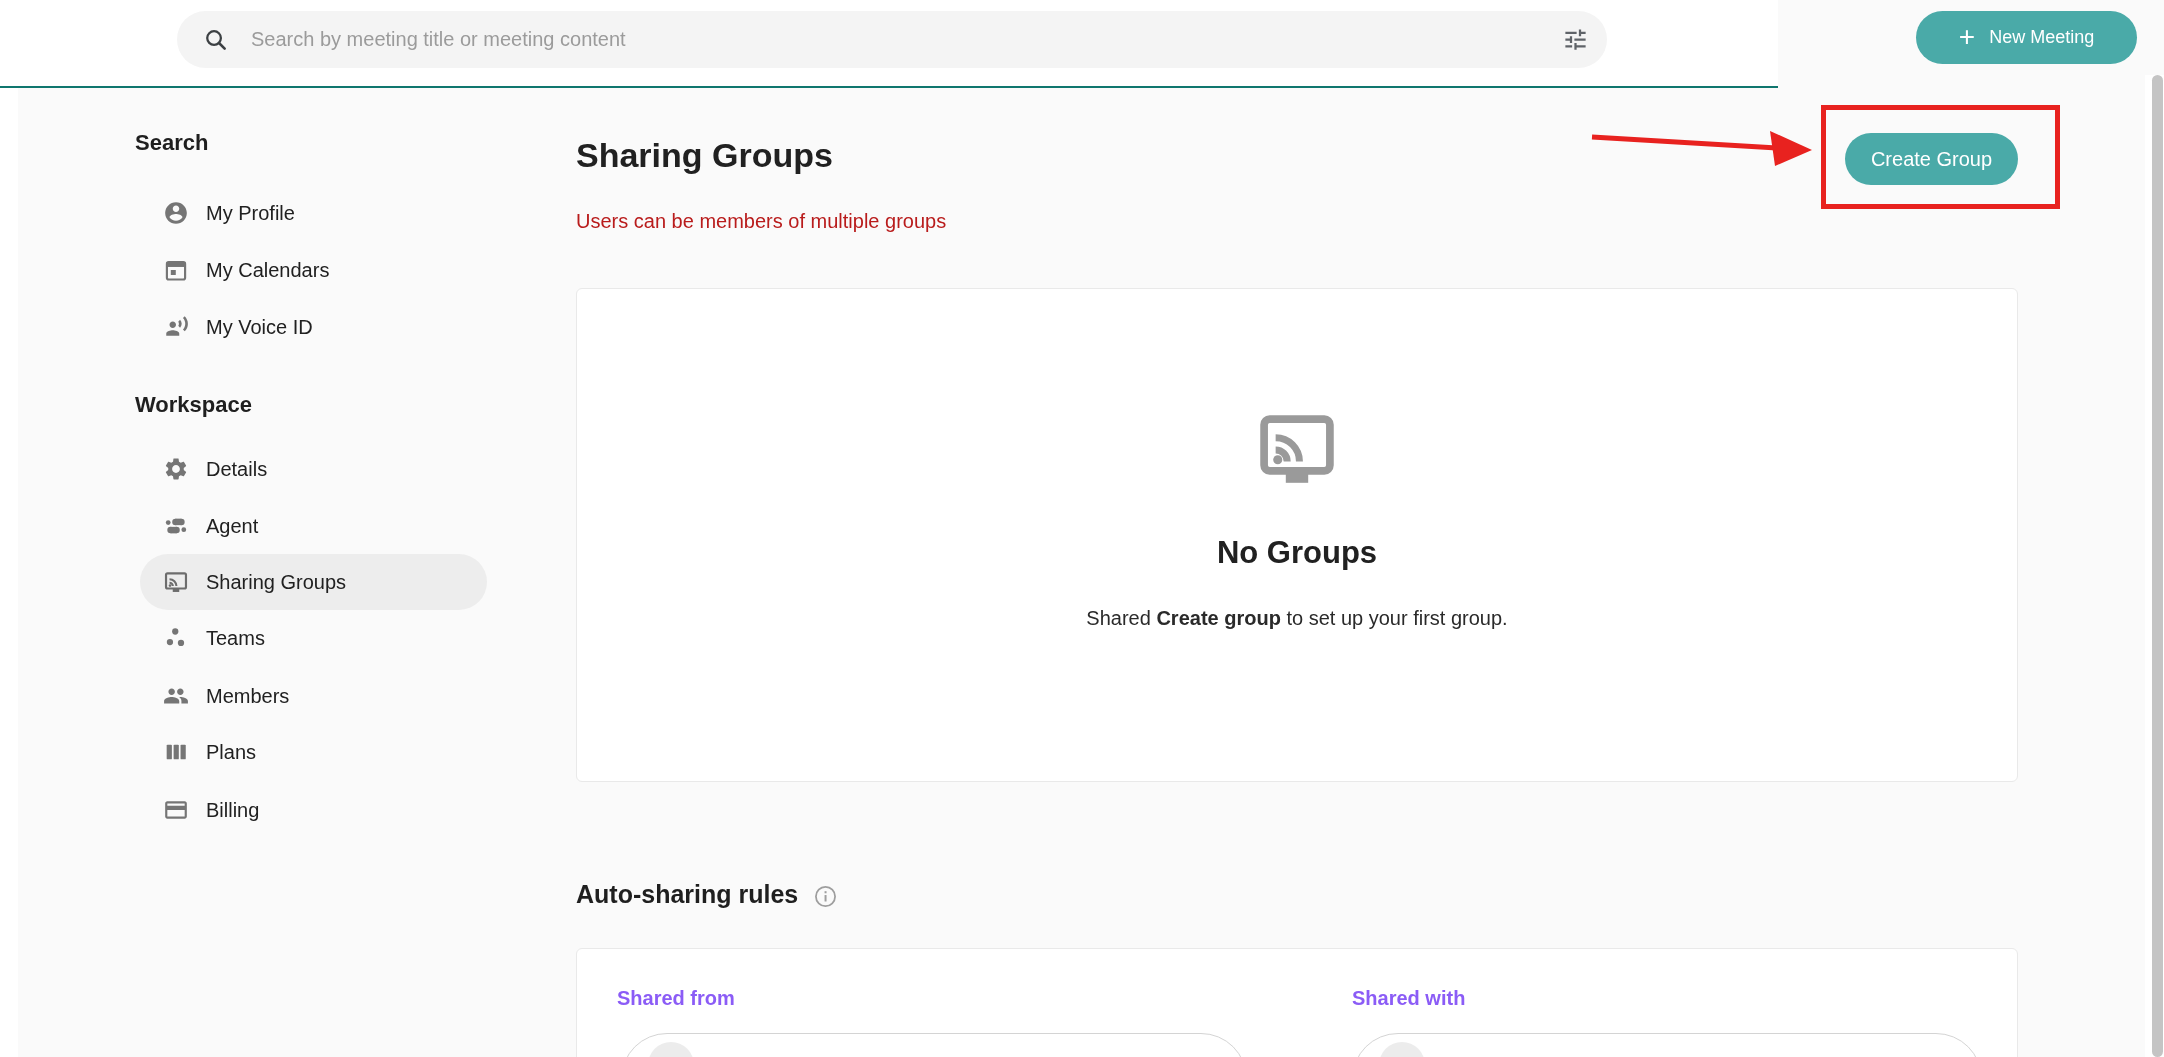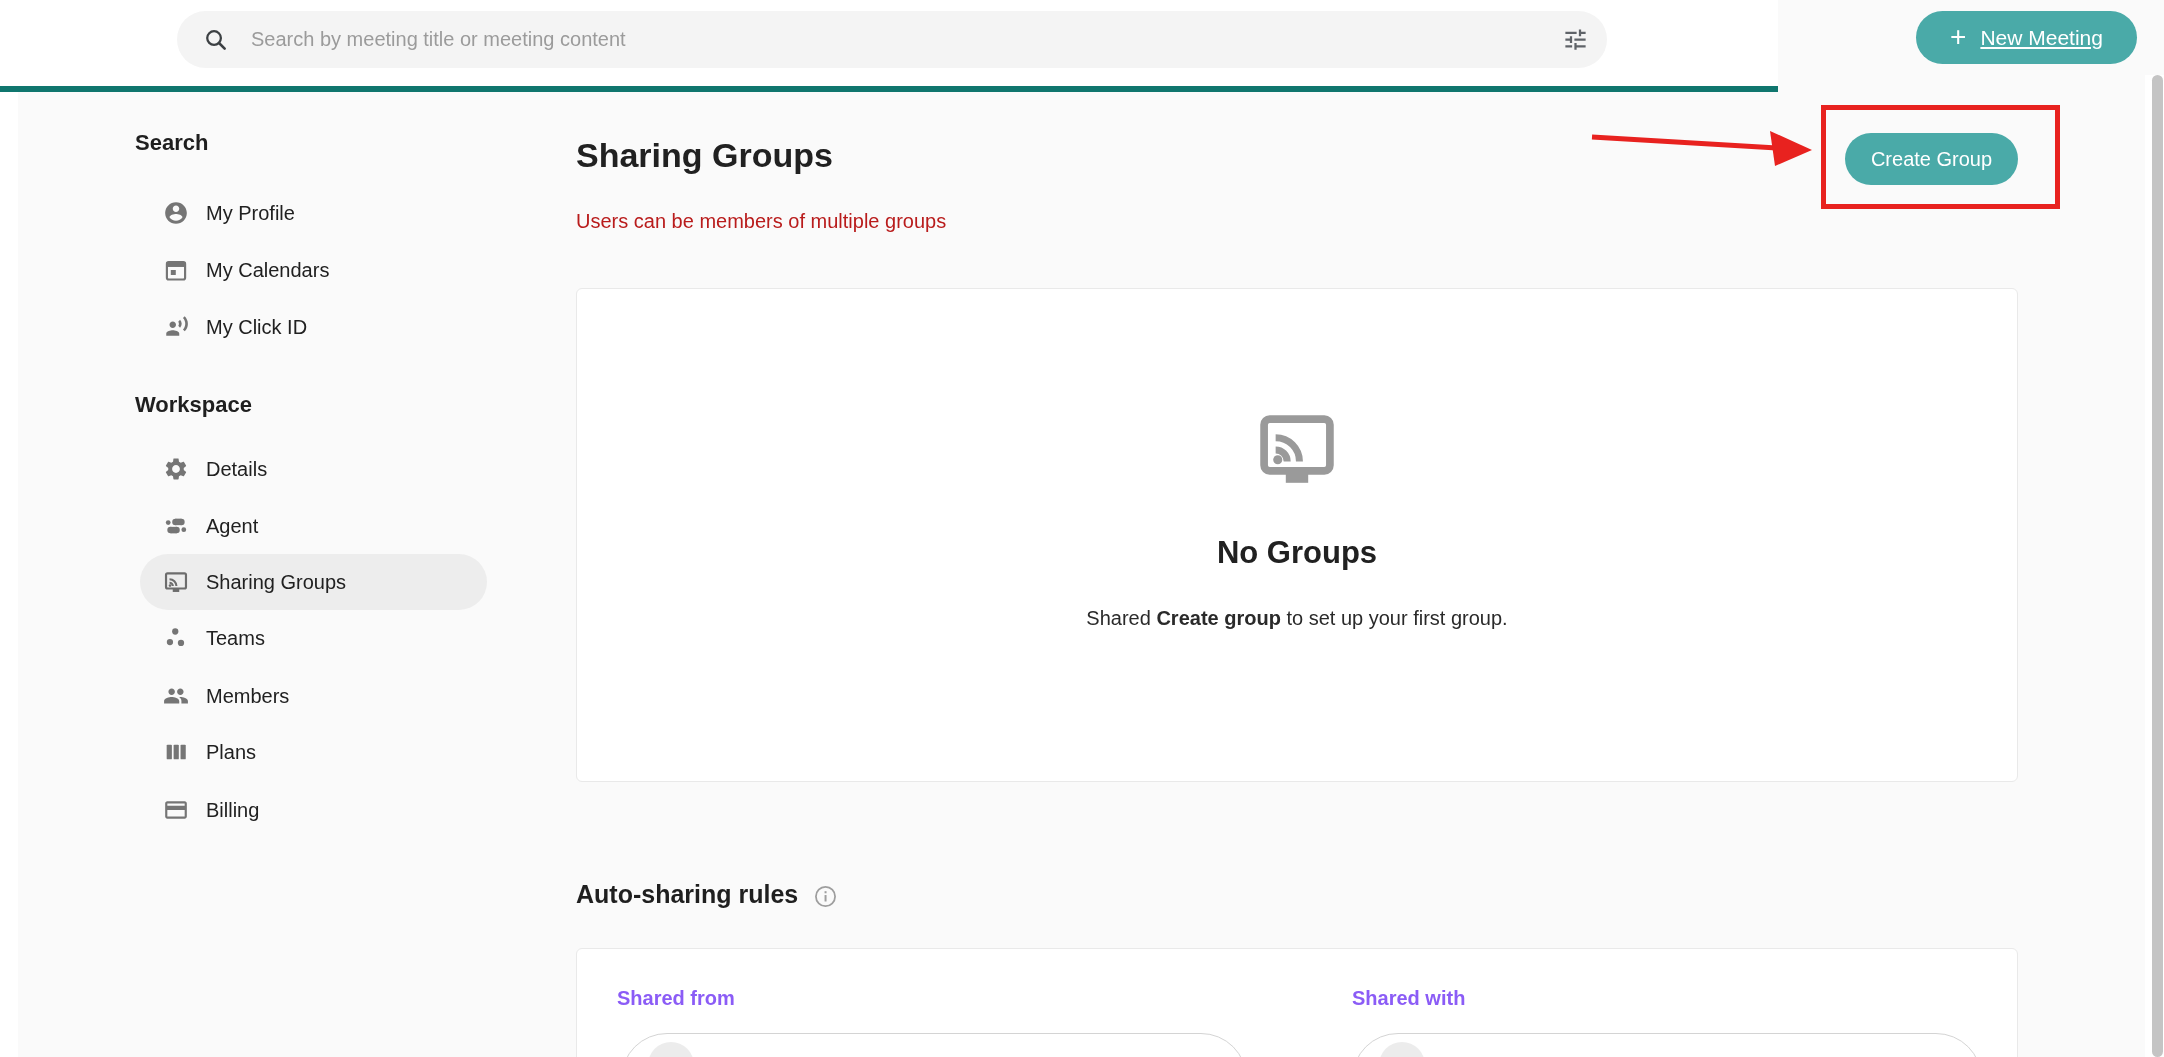--- a/index.html
+++ b/index.html
@@ -2,30 +2,30 @@
 <html><head>
 <meta charset="utf-8">
 <style>
   html,body{margin:0;padding:0;}
   body{
     width:2164px;height:1057px;position:relative;overflow:hidden;
     background:#fafafa;font-family:"Liberation Sans",sans-serif;color:#212121;
   }
   .abs{position:absolute;}
   
-  .topbar{left:0;top:0;width:1778px;height:86px;background:#fff;border-bottom:6px solid #0f766e;z-index:20;}
+  .topbar{left:0;top:0;width:1778px;height:86px;background:#fff;border-bottom:2px solid #0f766e;z-index:20;}
   .search-pill{left:177px;top:11px;width:1430px;height:57px;background:#f4f4f4;border-radius:29px;
     display:flex;align-items:center;padding:0 0 0 26px;box-sizing:border-box;}
   .search-pill svg{flex:0 0 auto;}
   .search-placeholder{margin-left:22px;font-size:20px;color:#9b9b9b;}
   .tune-btn{right:17px;top:50%;transform:translateY(-50%);width:30px;height:30px;display:flex;align-items:center;justify-content:center;cursor:pointer;}
   .new-meeting{left:1916px;top:11px;width:221px;height:53px;background:#4AAAA8;border-radius:27px;
     display:flex;align-items:center;justify-content:center;gap:14px;color:#fff;cursor:pointer;}
   .new-meeting .plus{font-size:28px;font-weight:400;line-height:1;margin-top:-2px;}
-  .new-meeting .nm-label{font-size:21px;text-decoration:underline;}
+  .new-meeting .nm-label{font-size:18px;}
   
   .left-white{left:0;top:86px;width:18px;height:971px;background:#fff;}
   .side-heading{left:135px;font-size:22px;font-weight:700;color:#1f1f1f;}
   .nav-item{left:140px;width:347px;height:56px;display:flex;align-items:center;padding-left:23px;box-sizing:border-box;border-radius:28px;cursor:pointer;}
   .nav-item.active{background:#ededed;}
   .nav-icon{width:26px;height:26px;display:flex;align-items:center;justify-content:center;}
   .nav-label{margin-left:17px;font-size:20px;color:#212121;white-space:nowrap;}
   
   .page-title{left:576px;top:136px;font-size:34px;font-weight:700;color:#212121;}
   .page-subtitle{left:576px;top:210px;font-size:20px;color:#b91c1c;}
@@ -97,21 +97,21 @@
   </span>
   <span class="nav-label">My Calendars</span>
 </div>
 
 <div class="abs nav-item" style="top:299px">
   <span class="nav-icon">
     <svg width="26" height="26" viewBox="0 0 24 24" fill="#757575">
         <path d="M9 13c1.66 0 3-1.34 3-3s-1.34-3-3-3-3 1.34-3 3 1.34 3 3 3zm0 2c-2 0-6 1-6 3v2h12v-2c0-2-4-3-6-3zm6.76-9.64l-1.68 1.69c.84 1.18.84 2.71 0 3.89l1.68 1.69c2.02-2.02 2.02-5.07 0-7.27zM20.07 2l-1.63 1.63c2.77 3.02 2.77 7.56 0 10.74L20.07 16c3.9-3.89 3.91-9.95 0-14z"></path>
       </svg>
   </span>
-  <span class="nav-label">My Click ID</span>
+  <span class="nav-label">My Voice ID</span>
 </div>
 
 <div class="abs side-heading" style="top:392px">Workspace</div>
 
 <div class="abs nav-item" style="top:441px">
   <span class="nav-icon">
     <svg width="26" height="26" viewBox="0 0 24 24" fill="#757575">
         <path d="M19.14 12.94c.04-.3.06-.61.06-.94 0-.32-.02-.64-.07-.94l2.03-1.58c.18-.14.23-.41.12-.61l-1.92-3.32c-.12-.22-.37-.29-.59-.22l-2.39.96c-.5-.38-1.03-.7-1.62-.94l-.36-2.54c-.04-.24-.24-.41-.48-.41h-3.84c-.24 0-.43.17-.47.41l-.36 2.54c-.59.24-1.13.57-1.62.94l-2.39-.96c-.22-.08-.47 0-.59.22L2.74 8.87c-.12.21-.08.47.12.61l2.03 1.58c-.05.3-.09.63-.09.94s.02.64.07.94l-2.03 1.58c-.18.14-.23.41-.12.61l1.92 3.32c.12.22.37.29.59.22l2.39-.96c.5.38 1.03.7 1.62.94l.36 2.54c.05.24.24.41.48.41h3.84c.24 0 .44-.17.47-.41l.36-2.54c.59-.24 1.13-.56 1.62-.94l2.39.96c.22.08.47 0 .59-.22l1.92-3.32c.12-.22.07-.47-.12-.61l-2.01-1.58zM12 15.6c-1.98 0-3.6-1.62-3.6-3.6s1.62-3.6 3.6-3.6 3.6 1.62 3.6 3.6-1.62 3.6-3.6 3.6z"></path>
       </svg>
   </span>

